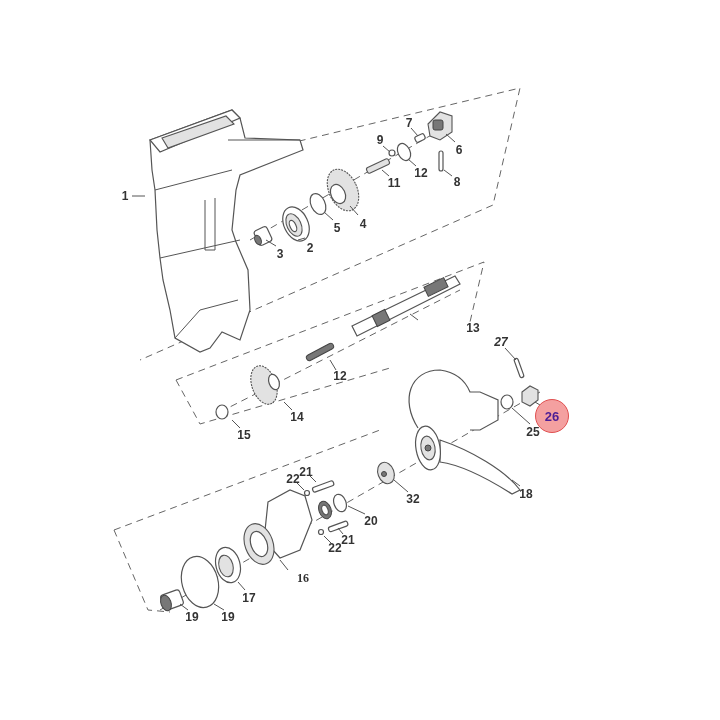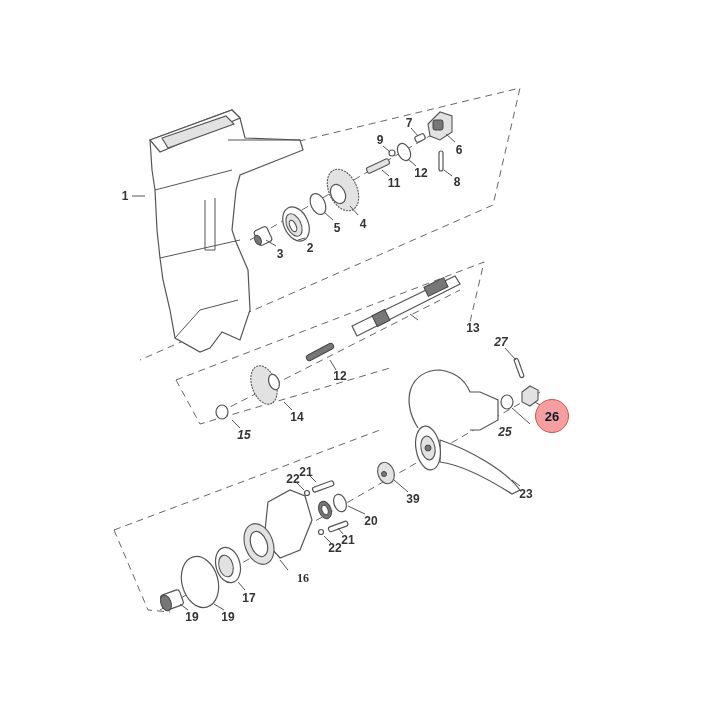--- a/index.html
+++ b/index.html
@@ -1,19 +1,19 @@
 <!DOCTYPE html>
 <html><head>
 <meta charset="utf-8">
 <style>
   html, body { margin:0; padding:0; background:#ffffff; }
   body { width:720px; height:720px; overflow:hidden; position:relative; font-family:"Liberation Sans", sans-serif; }
   #diagram { position:absolute; left:0; top:0; width:720px; height:720px; }
   .lbl { position:absolute; font-size:12px; font-weight:bold; color:#333333; transform:translate(-50%,-50%); line-height:1; white-space:nowrap; }
-  .callout { position:absolute; border-radius:50%; display:flex; align-items:center; justify-content:center; font-weight:bold; font-size:13px; color:#0f172a; transform:translate(-50%,-50%); }
+  .callout { position:absolute; border-radius:50%; display:flex; align-items:center; justify-content:center; font-weight:bold; font-size:13px; color:#4c1d95; transform:translate(-50%,-50%); }
   svg .part { fill:#ffffff; stroke:#555555; stroke-width:1.2; }
   svg .dark { fill:#777777; stroke:#444444; stroke-width:1; }
   svg .grey { fill:#e2e2e2; stroke:#555555; stroke-width:1.1; }
   svg .dash { fill:none; stroke:#666666; stroke-width:1; stroke-dasharray:7 5; }
   svg .lead { fill:none; stroke:#555555; stroke-width:1; }
 </style>
 </head>
 <body>
 
 <svg id="diagram" viewBox="0 0 720 720" xmlns="http://www.w3.org/2000/svg">
@@ -176,27 +176,27 @@
 <div class="lbl" style="left:337px;top:228px;">5</div>
 <div class="lbl" style="left:459px;top:150px;">6</div>
 <div class="lbl" style="left:409px;top:123px;">7</div>
 <div class="lbl" style="left:457px;top:182px;">8</div>
 <div class="lbl" style="left:380px;top:140px;">9</div>
 <div class="lbl" style="left:421px;top:173px;">12</div>
 <div class="lbl" style="left:394px;top:183px;">11</div>
 <div class="lbl" style="left:340px;top:376px;">12</div>
 <div class="lbl" style="left:425px;top:328px;margin-left:48px;">13</div>
 <div class="lbl" style="left:297px;top:417px;text-align:right;">14</div>
-<div class="lbl" style="left:244px;top:435px;font-style:italic;">15</div>
+<div class="lbl" style="left:244px;top:435px;">15</div>
 <div class="lbl" style="left:303px;top:578px;font-family:Liberation Serif, serif;">16</div>
 <div class="lbl" style="left:249px;top:598px;text-align:center;">17</div>
 <div class="lbl" style="left:228px;top:617px;">19</div>
 <div class="lbl" style="left:192px;top:617px;">19</div>
 <div class="lbl" style="left:371px;top:521px;">20</div>
 <div class="lbl" style="left:306px;top:472px;">21</div>
 <div class="lbl" style="left:348px;top:540px;">21</div>
 <div class="lbl" style="left:293px;top:479px;">22</div>
 <div class="lbl" style="left:335px;top:548px;">22</div>
-<div class="lbl" style="left:526px;top:494px;">23</div>
-<div class="lbl" style="left:413px;top:499px;">39</div>
-<div class="lbl" style="left:505px;top:432px;font-style:italic;">25</div>
+<div class="lbl" style="left:526px;top:494px;">18</div>
+<div class="lbl" style="left:413px;top:499px;">32</div>
+<div class="lbl" style="left:533px;top:432px;">25</div>
 <div class="callout" style="left:552px;top:416px;width:32px;height:32px;background:#f4a0a0;border:1px solid #e05050;">26</div>
 <div class="lbl" style="left:501px;top:342px;font-style:italic;">27</div>
 
 </body></html>

